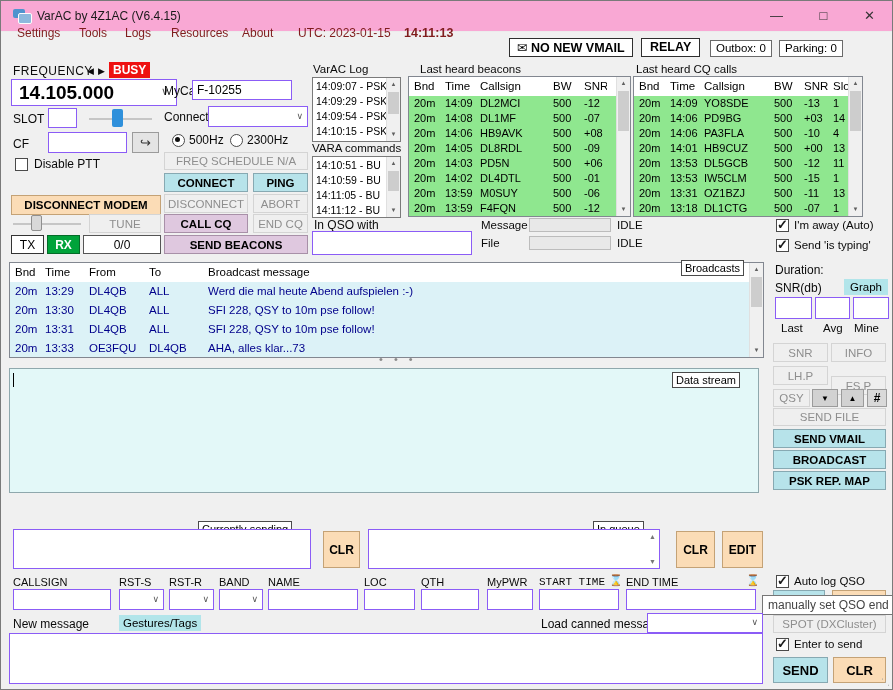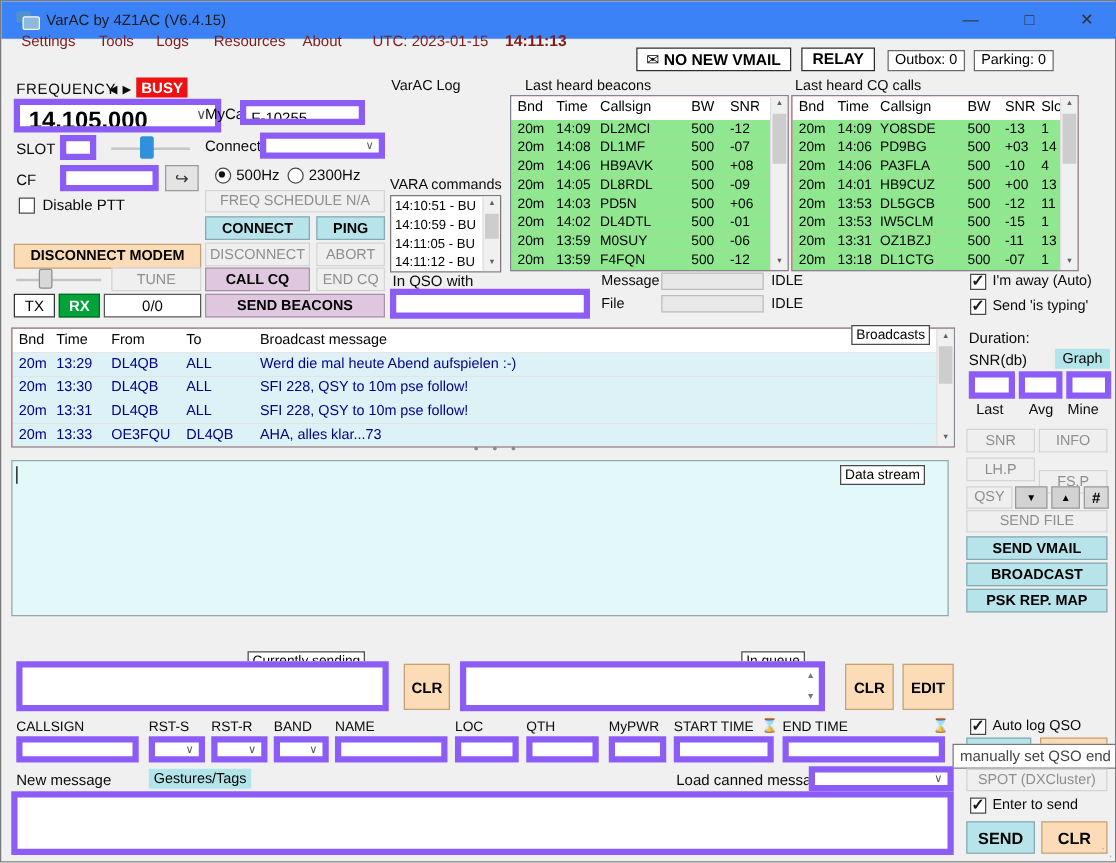--- a/index.html
+++ b/index.html
@@ -1,32 +1,32 @@
 <!DOCTYPE html>
 <html><head>
 <meta charset="utf-8">
 <style>
   html,body{margin:0;padding:0;background:#c9c9c9;}
   .win{position:relative;width:893px;height:690px;background:#F0F0F0;border:1px solid #7a7a7a;
        box-sizing:border-box;font-family:"Liberation Sans",sans-serif;color:#000;overflow:hidden;}
   .abs{position:absolute;}
   
-  .titlebar{position:absolute;left:0;top:0;right:0;height:30px;background:#3b82f6;border-bottom:1px solid #ececec;}
+  .titlebar{position:absolute;left:0;top:0;right:0;height:30px;background:#f9a8d4;border-bottom:1px solid #ececec;}
   .title-text{position:absolute;left:36px;top:8px;font-size:12px;color:#1a1a1a;white-space:nowrap;}
   .appicon{position:absolute;left:12px;top:8px;width:20px;height:14px;}
   .appicon .b1{position:absolute;left:0;top:0;width:12px;height:9px;background:#4f93ce;border-radius:2px;}
   .appicon .b2{position:absolute;left:5px;top:4px;width:12px;height:9px;background:#8db9dd;border-radius:2px;border:1px solid #fdfdfd;}
   .winbtn{position:absolute;top:0;width:45px;height:30px;text-align:center;line-height:30px;font-size:13px;color:#333;}
   
   .menu-item{position:absolute;top:25px;font-size:12px;color:#7f1d1d;white-space:nowrap;}
   .statusbox{position:absolute;background:#fff;border:1px solid #2e2e2e;white-space:nowrap;box-sizing:border-box;}
   
   .lbl{position:absolute;font-size:12px;white-space:nowrap;color:#0a0a0a;}
   .s11{font-size:11px;} .s115{font-size:11.5px;}
-  .inp{position:absolute;background:#fff;border:5px solid #8b5cf6;box-sizing:border-box;font-size:12px;
+  .inp{position:absolute;background:#fff;border:1px solid #8b5cf6;box-sizing:border-box;font-size:12px;
        padding:2px 4px;overflow:hidden;white-space:nowrap;}
   .chev{position:absolute;right:4px;top:50%;transform:translateY(-58%);font-size:9px;color:#555;}
   .b{position:absolute;display:flex;align-items:center;justify-content:center;font-size:11.5px;
      border:1px solid #9b9b9b;background:#E4E4E4;box-sizing:border-box;white-space:nowrap;color:#000;}
   .bold{font-weight:bold;}
   .cyan{background:#B7E3EA;border-color:#87a9b2;}
   .plum{background:#DFC8DF;border-color:#a география;}
   .plum{background:#DFC8DF;border-color:#a890a8;}
   .peach{background:#FBDCB6;border-color:#c4a276;}
   .dis{background:#EFEFEF;border-color:#D4D4D4;color:#8e8e8e;}
@@ -149,20 +149,31 @@
   <div class="b dis" style="left:163px;top:151px;width:144px;height:18px;">FREQ SCHEDULE N/A</div>
   <div class="b cyan bold" style="left:163px;top:172px;width:84px;height:19px;">CONNECT</div>
   <div class="b cyan bold" style="left:252px;top:172px;width:55px;height:19px;">PING</div>
   <div class="b dis" style="left:163px;top:193px;width:84px;height:19px;">DISCONNECT</div>
   <div class="b dis" style="left:252px;top:193px;width:55px;height:19px;">ABORT</div>
   <div class="b plum bold" style="left:163px;top:213px;width:84px;height:19px;">CALL CQ</div>
   <div class="b dis" style="left:252px;top:213px;width:55px;height:19px;">END CQ</div>
   <div class="b plum bold" style="left:163px;top:234px;width:144px;height:19px;">SEND BEACONS</div>
 
   <div class="lbl s115" style="left:312px;top:62px;">VarAC Log</div>
+  <div class="listbox" style="left:311px;top:76px;width:89px;height:65px;">
+    <div class="vsb">
+        <div class="ar">▲</div>
+        <div class="th" style="top:14px;height:22px;"></div>
+        <div class="ar dn">▼</div>
+      </div>
+  <div class="log-line">14:09:07 - PSK</div>
+      <div class="log-line">14:09:29 - PSK</div>
+      <div class="log-line">14:09:54 - PSK</div>
+      <div class="log-line">14:10:15 - PSK</div>
+    </div>
   <div class="lbl s115" style="left:311px;top:141px;">VARA commands</div>
   <div class="listbox" style="left:311px;top:155px;width:89px;height:62px;">
     <div class="vsb">
         <div class="ar">▲</div>
         <div class="th" style="top:14px;height:20px;"></div>
         <div class="ar dn">▼</div>
       </div>
   <div class="log-line">14:10:51 - BU</div>
       <div class="log-line">14:10:59 - BU</div>
       <div class="log-line">14:11:05 - BU</div>
@@ -428,21 +439,21 @@
   <div class="b peach bold" style="left:721px;top:530px;width:41px;height:37px;font-size:12px;">EDIT</div>
 
   <div class="lbl s11" style="left:12px;top:575px;">CALLSIGN</div>
   <div class="lbl s11" style="left:118px;top:575px;">RST-S</div>
   <div class="lbl s11" style="left:168px;top:575px;">RST-R</div>
   <div class="lbl s11" style="left:218px;top:575px;">BAND</div>
   <div class="lbl s11" style="left:267px;top:575px;">NAME</div>
   <div class="lbl s11" style="left:363px;top:575px;">LOC</div>
   <div class="lbl s11" style="left:420px;top:575px;">QTH</div>
   <div class="lbl s11" style="left:486px;top:575px;">MyPWR</div>
-  <div class="lbl s11" style="left:538px;top:575px;">START TIME</div>
+  <div class="lbl s11" style="left:538px;top:575px;font-family:Liberation Mono, monospace;">START TIME</div>
   <div class="lbl s11" style="left:608px;top:573px;">⌛</div>
   <div class="lbl s11" style="left:625px;top:575px;">END TIME</div>
   <div class="lbl s11" style="left:745px;top:573px;">⌛</div>
 
   <div class="inp" style="left:12px;top:588px;width:98px;height:21px;"></div>
   <div class="inp" style="left:118px;top:588px;width:45px;height:21px;">
       <span class="chev">∨</span>
     </div>
   <div class="inp" style="left:168px;top:588px;width:45px;height:21px;">
       <span class="chev">∨</span>

